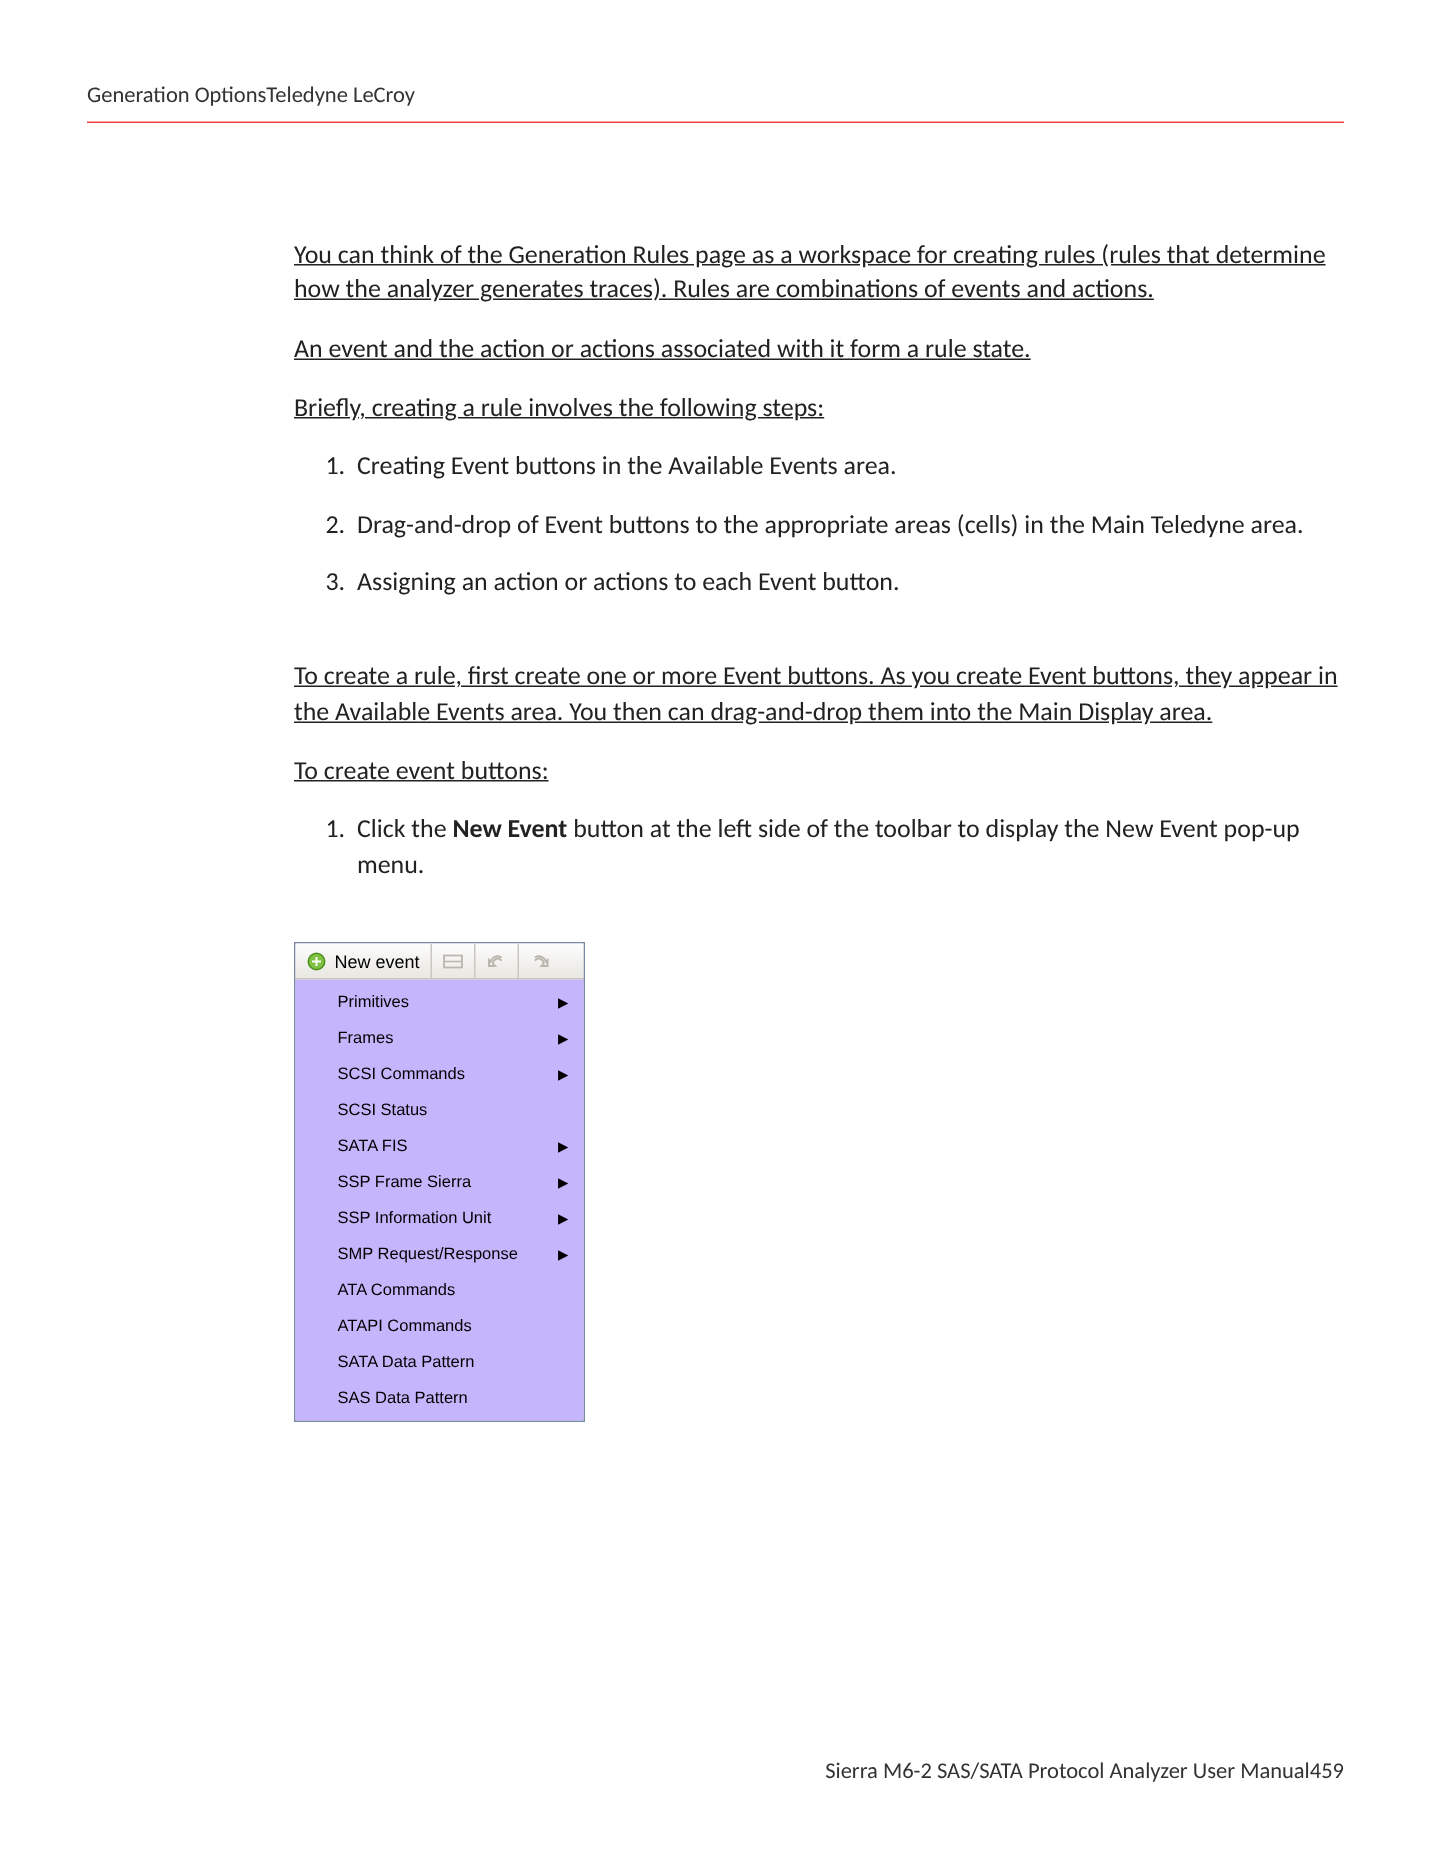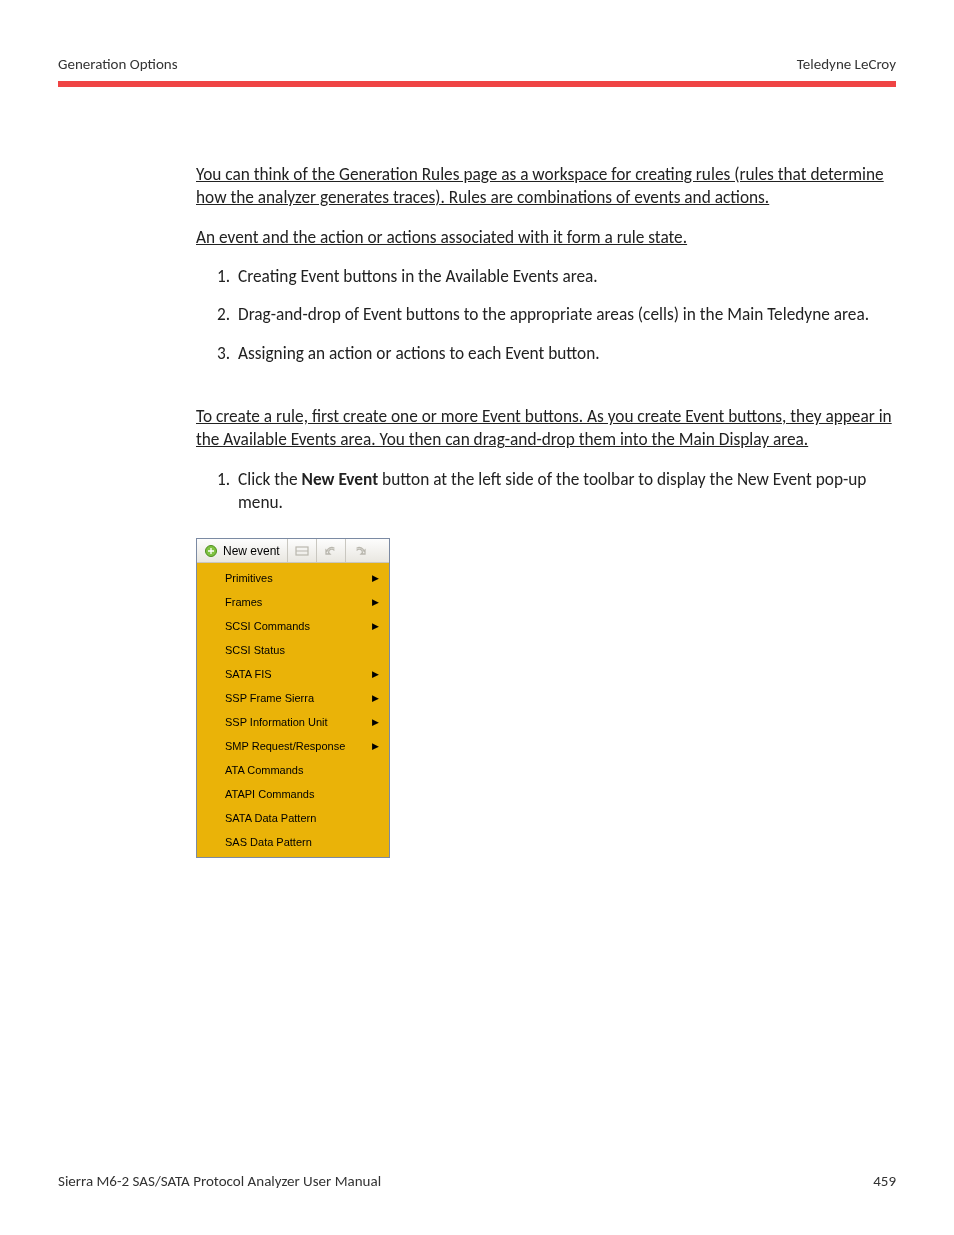--- a/index.html
+++ b/index.html
@@ -1,62 +1,64 @@
 <!DOCTYPE html>
 <html><head>
 <meta charset="utf-8">
 <style>
   * { box-sizing: border-box; margin: 0; padding: 0; }
   html, body { width: 954px; height: 1235px; background: #ffffff; font-family: "Segoe UI", "Calibri", "Helvetica Neue", Arial, sans-serif; color: #1f1f1f; }
   .page { position: relative; width: 954px; height: 1235px; padding: 55px 58px 0 58px; }
-  .running-head { display: flex; justify-content: space-between; font-size: 15px; color: #333; padding-bottom: 8px; border-bottom: 6px solid #ef4444; margin-bottom: 76px; }
+  .running-head { display: flex; font-size: 15px; color: #333; padding-bottom: 8px; border-bottom: 1px solid #ef4444; margin-bottom: 76px; }
   .content { padding-left: 138px; padding-right: 2px; font-size: 17.3px; line-height: 1.35; color: #222; }
   .content p { margin-bottom: 16px; text-decoration: underline; }
   ol.steps { list-style: decimal; padding-left: 38px; margin-bottom: 40px; }
   ol.steps li { padding-left: 4px; margin-bottom: 10px; margin-top: 15px; }
-  ol.instr { list-style: decimal; padding-left: 38px; margin-bottom: 24px; }
+  ol.instr { list-style: decimal; padding-left: 38px; margin-bottom: 40px; }
   ol.instr li { padding-left: 4px; }
   .strong { font-weight: 700; }
   .gap-big { margin-top: 40px; }
   
   .figure { margin-top: 18px; width: 194px; border: 1px solid #7b8aa3; background: #f4f3f0; font-family: "Tahoma", "Segoe UI", Arial, sans-serif; font-size: 11px; color: #000; box-shadow: 0 0 0 rgba(0,0,0,0); }
   .popup-toolbar { display: flex; align-items: stretch; height: 24px; background: linear-gradient(#fdfdfd,#e9e7e1); border-bottom: 1px solid #c9c7c0; }
   .tb-btn { display: flex; align-items: center; padding: 0 7px; border-right: 1px solid #c9c7c0; gap: 5px; }
   .tb-btn.disabled { color: #a6a49b; }
   .tb-icon { display: inline-block; }
-  .popup-list { padding: 3px 0; background: #eab308; }
+  .popup-list { padding: 3px 0; background: #c4b5fd; }
   .popup-item { display: flex; align-items: center; justify-content: space-between; height: 24px; padding: 0 8px 0 28px; color: #000; }
   .popup-item .arrow { font-size: 9px; margin-right: 2px; }
   
-  .running-foot { position: absolute; left: 58px; right: 58px; bottom: 45px; display: flex; justify-content: space-between; font-size: 15px; color: #333; }
+  .running-foot { position: absolute; left: 58px; right: 58px; bottom: 45px; display: flex; justify-content: flex-end; font-size: 15px; color: #333; }
   
   svg { display: block; }
 </style>
 </head>
 <body>
 
 <div class="page">
 
   <div class="running-head">
     <span>Generation Options</span>
     <span>Teledyne LeCroy</span>
   </div>
 
   <div class="content">
 
     <p>You can think of the Generation Rules page as a workspace for creating rules (rules that determine how the analyzer generates traces). Rules are combinations of events and actions.</p>
     <p>An event and the action or actions associated with it form a rule state.</p>
+    <p>Briefly, creating a rule involves the following steps:</p>
 
     <ol class="steps">
       <li>Creating Event buttons in the Available Events area.</li>
       <li>Drag-and-drop of Event buttons to the appropriate areas (cells) in the Main Teledyne area.</li>
       <li>Assigning an action or actions to each Event button.</li>
     </ol>
 
     <p class="gap-big">To create a rule, first create one or more Event buttons. As you create Event buttons, they appear in the Available Events area. You then can drag-and-drop them into the Main Display area.</p>
+    <p>To create event buttons:</p>
 
     <ol class="instr">
       <li>
         <span>Click the </span><span class="strong">New Event</span><span> button at the left side of the toolbar to display the New Event pop-up menu.</span>
       </li>
     </ol>
 
     <div class="figure">
       <div class="popup-toolbar">
         <div class="tb-btn">

